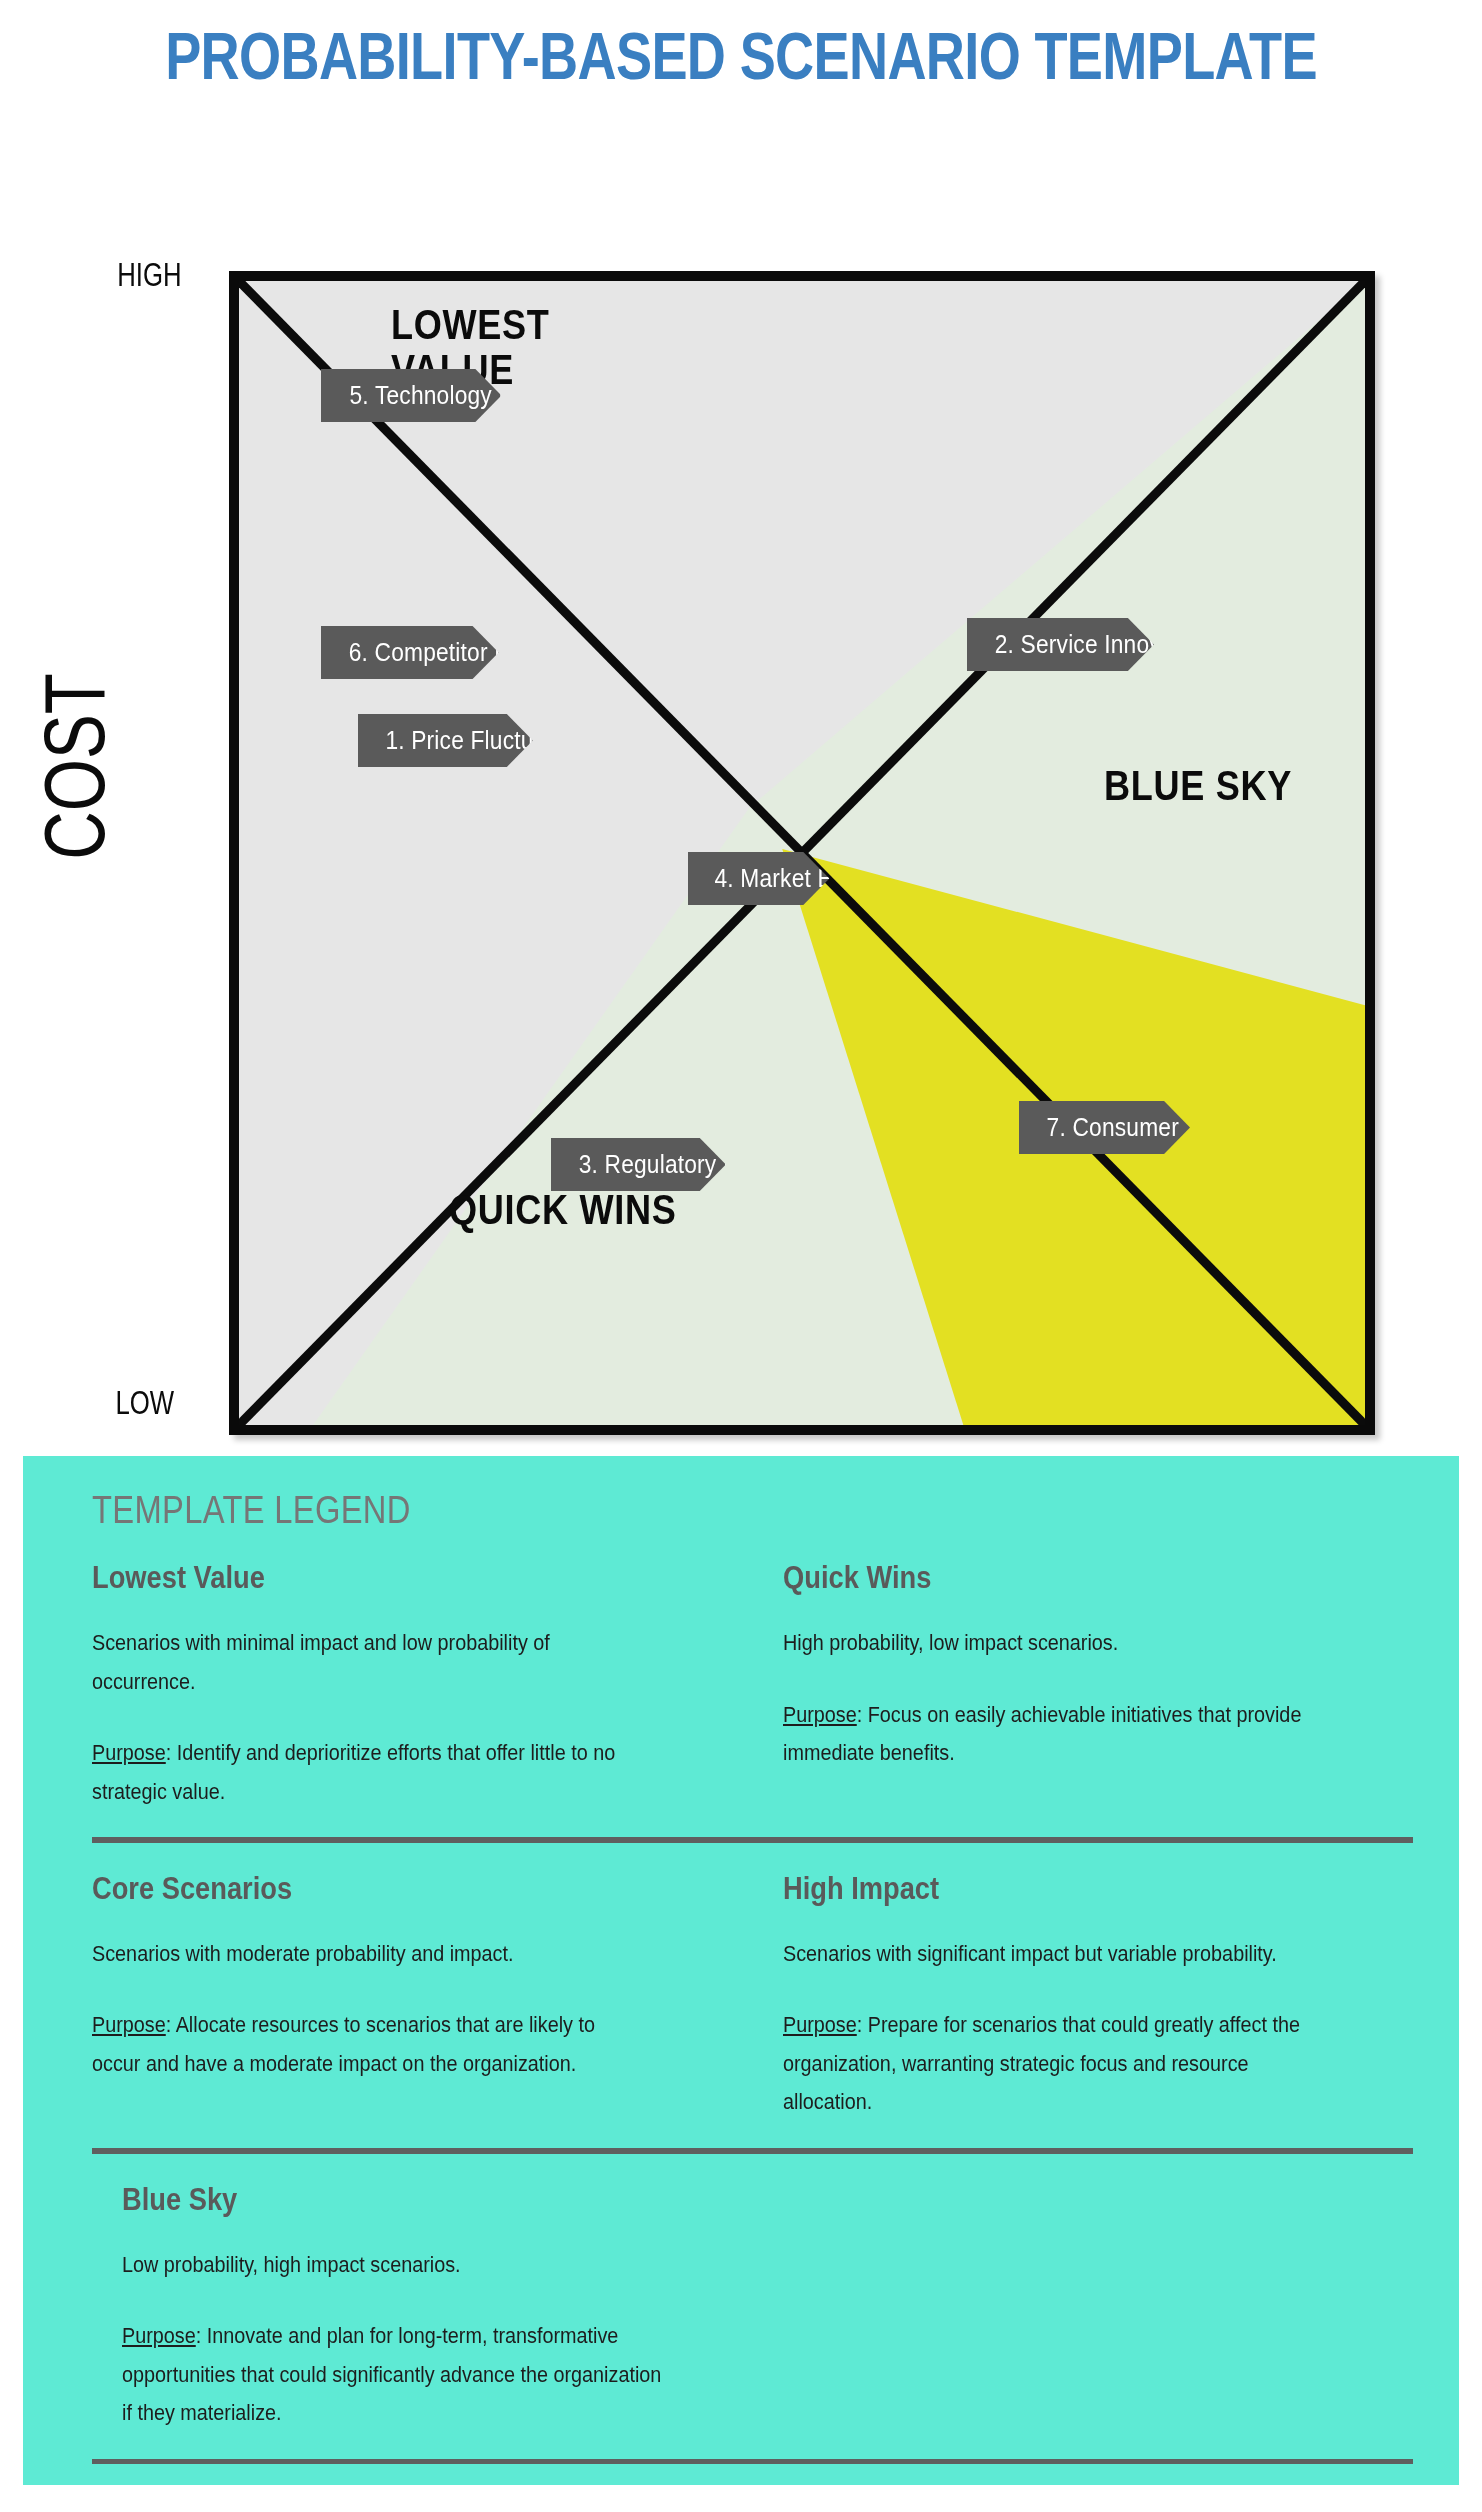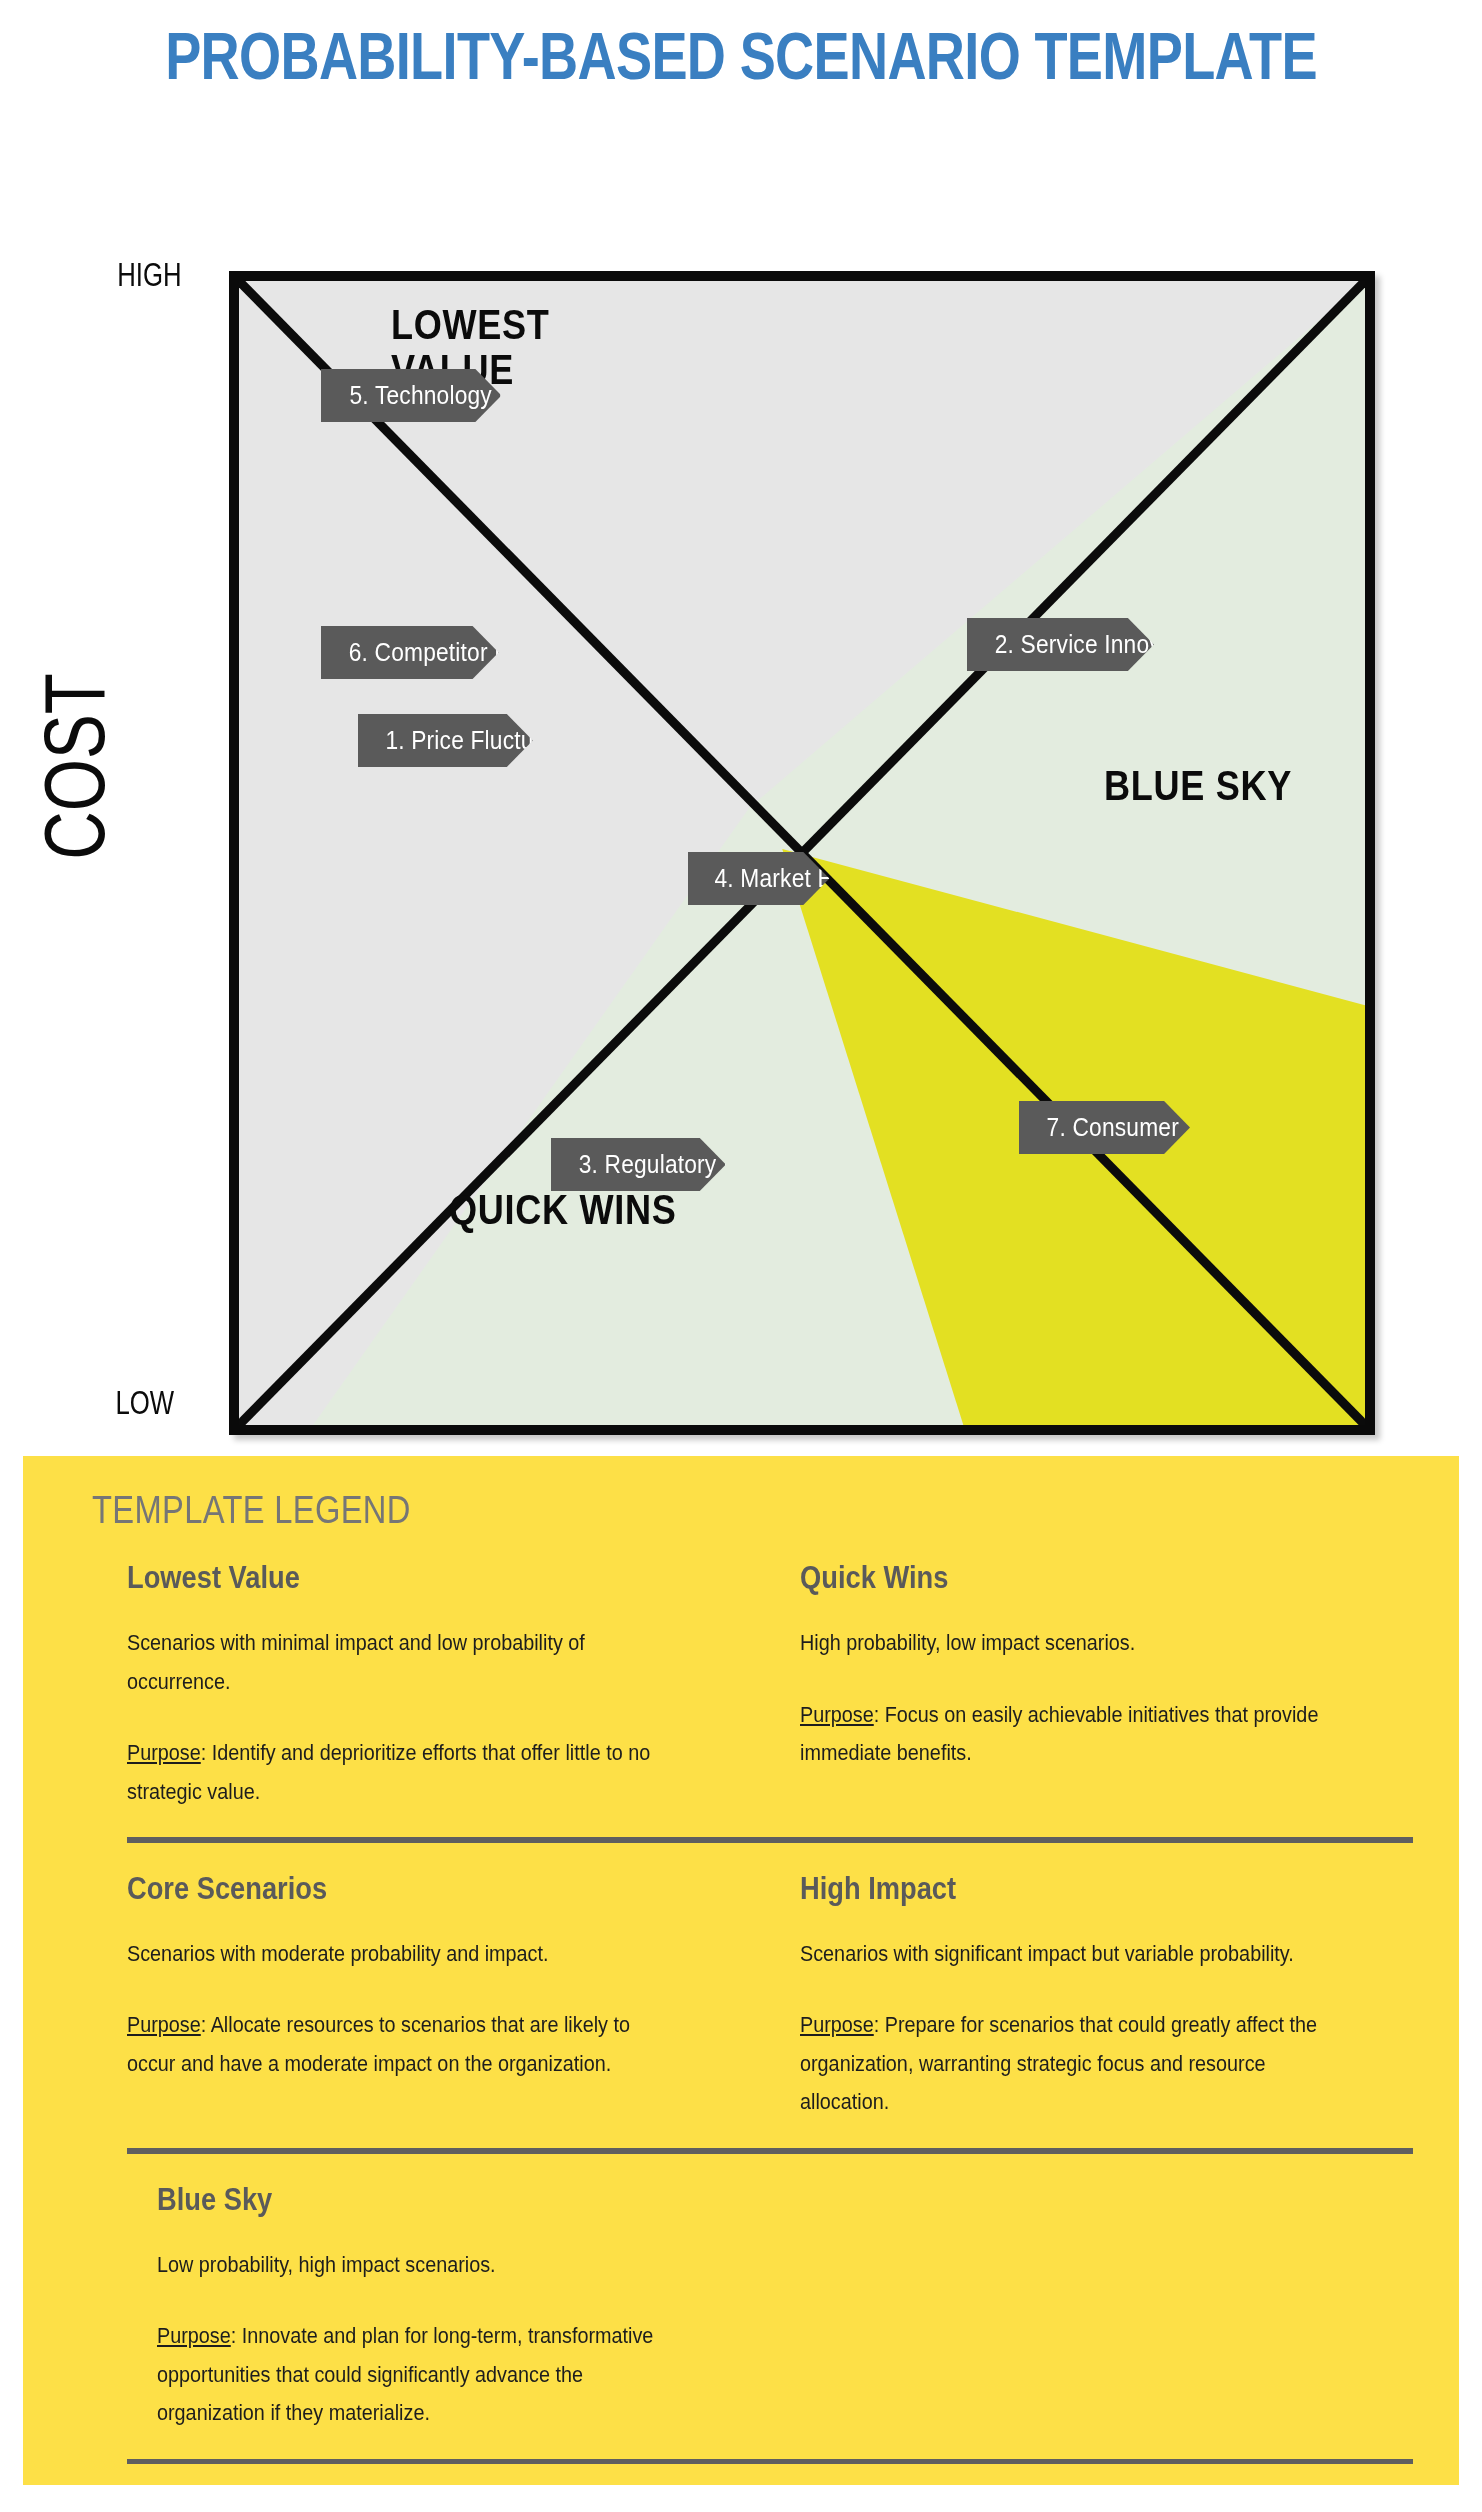--- a/index.html
+++ b/index.html
@@ -90,30 +90,30 @@
     filter:drop-shadow(5.8px 6.6px 5px rgba(0,0,0,.35));
     letter-spacing:0.2px;
     transform:scaleX(0.93);
     transform-origin:left center;
   }
   .chip span{display:inline-block;transform:scaleX(0.96);}
 
   
   #legend{
     position:absolute;left:23px;top:1456px;width:1436px;height:1029px;
-    background:#fde047;
+    background:#5eead4;
     box-sizing:border-box;
     padding:33px 46px 0 69px;
   }
   #legend-title{
     font-size:38px;color:#767676;letter-spacing:0.4px;
     transform:scaleX(0.86);transform-origin:left top;
     margin:0 0 28px 0;white-space:nowrap;
   }
-  .legend-grid{display:flex;flex-wrap:wrap;margin-left:35px;}
+  .legend-grid{display:flex;flex-wrap:wrap;}
   .legend-row{display:flex;width:100%;}
   .legend-cell{width:50%;box-sizing:border-box;padding-right:58px;}
   .legend-cell.right{padding-left:30px;padding-right:16.5px;}
   .cell-title{
     font-size:31px;font-weight:bold;color:#5a5a5a;
     transform:scaleX(0.88);transform-origin:left top;
     margin:0 0 28px 0;white-space:nowrap;
   }
   .cell-desc{
     font-size:22px;color:#1d1d1d;line-height:1.75;

